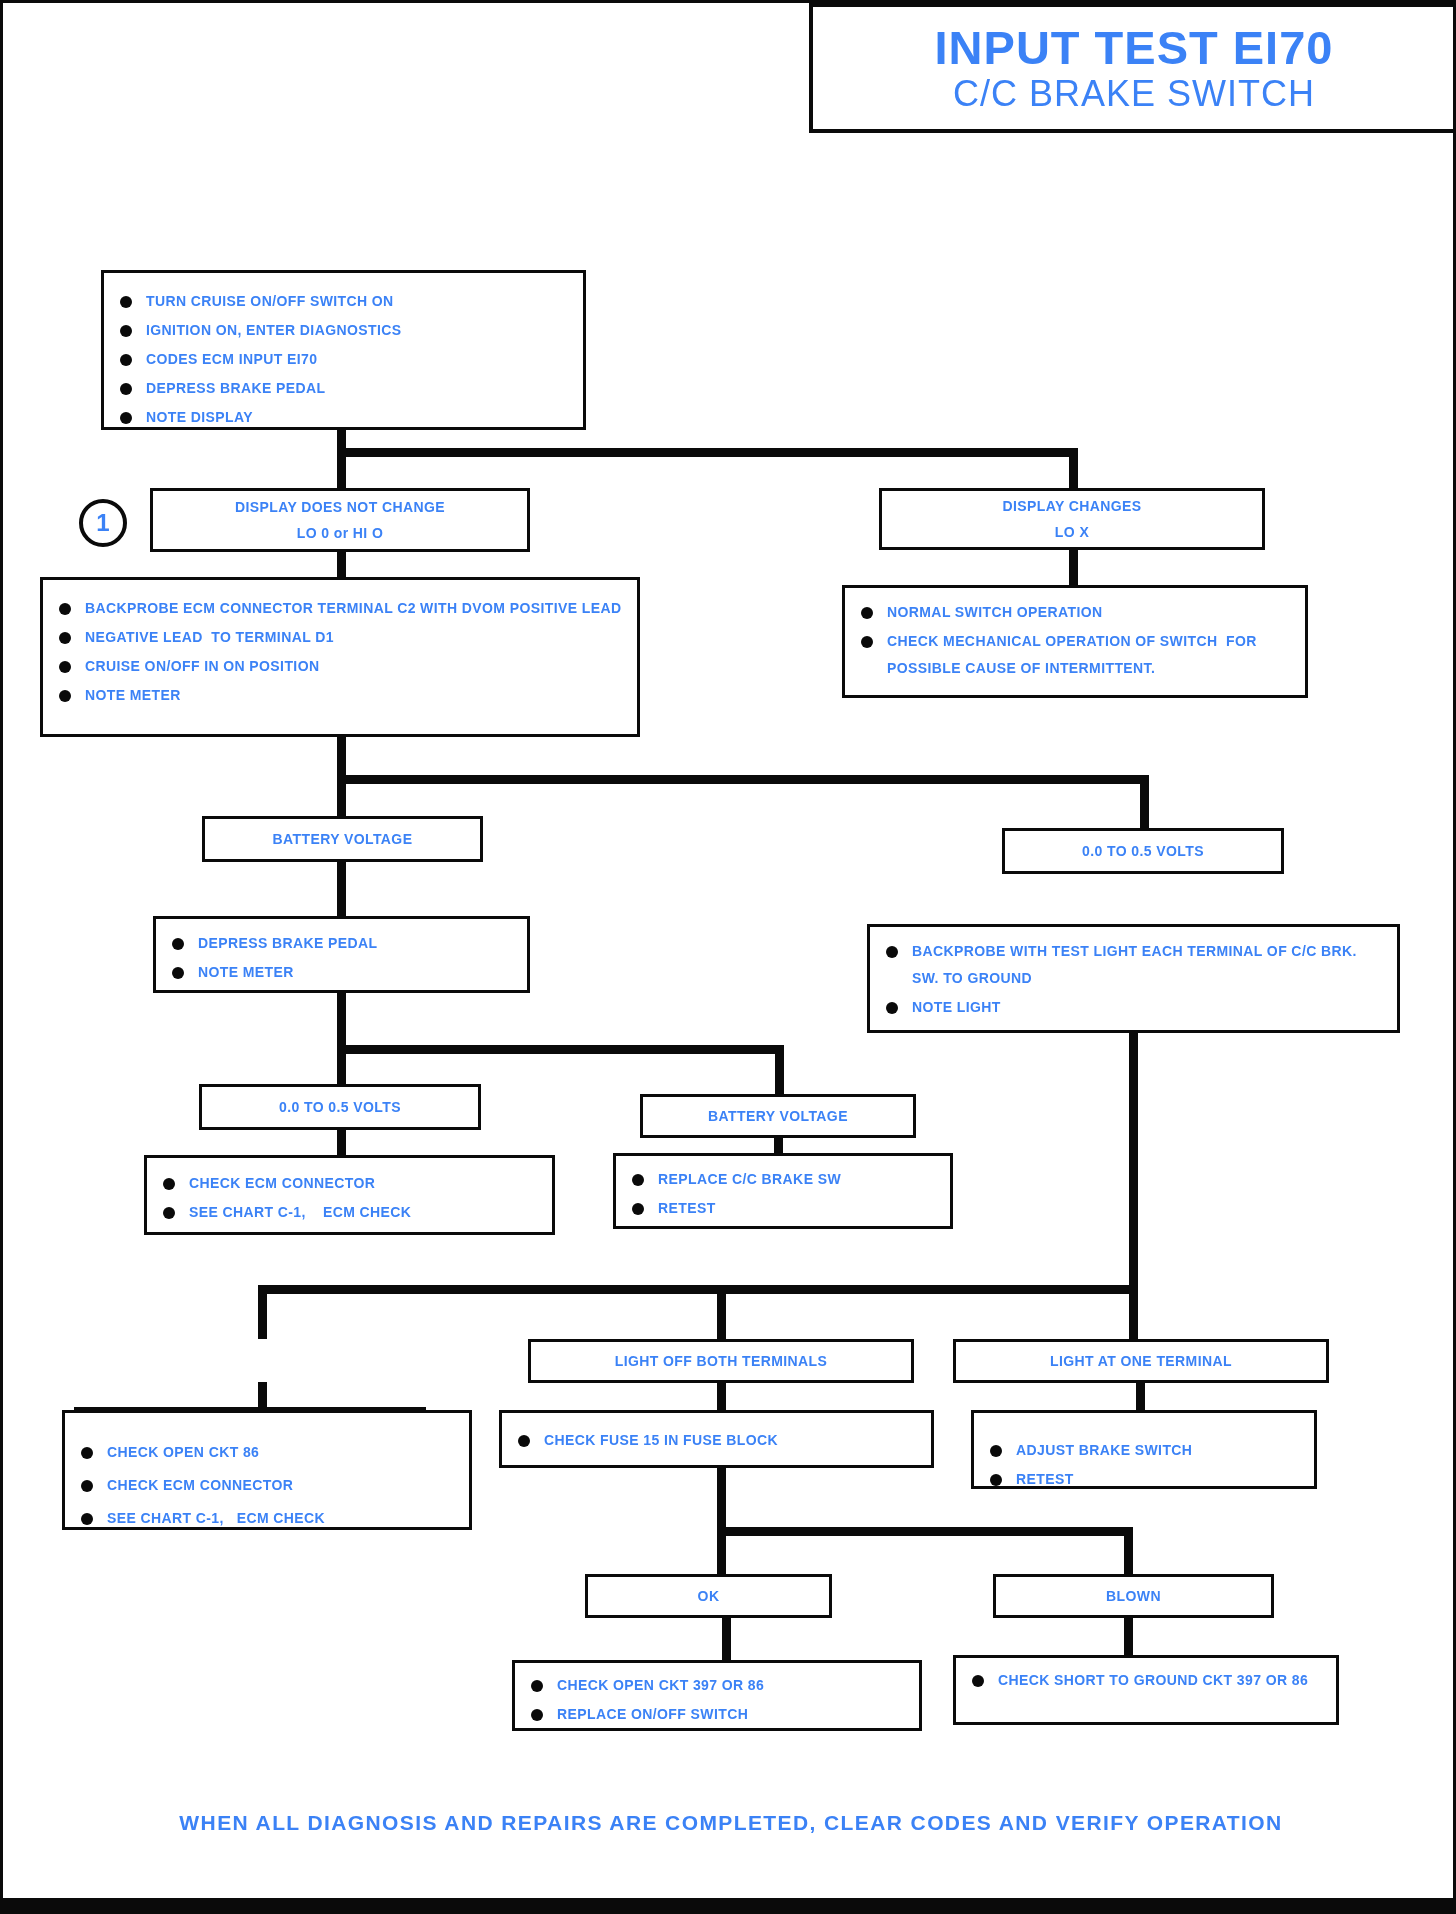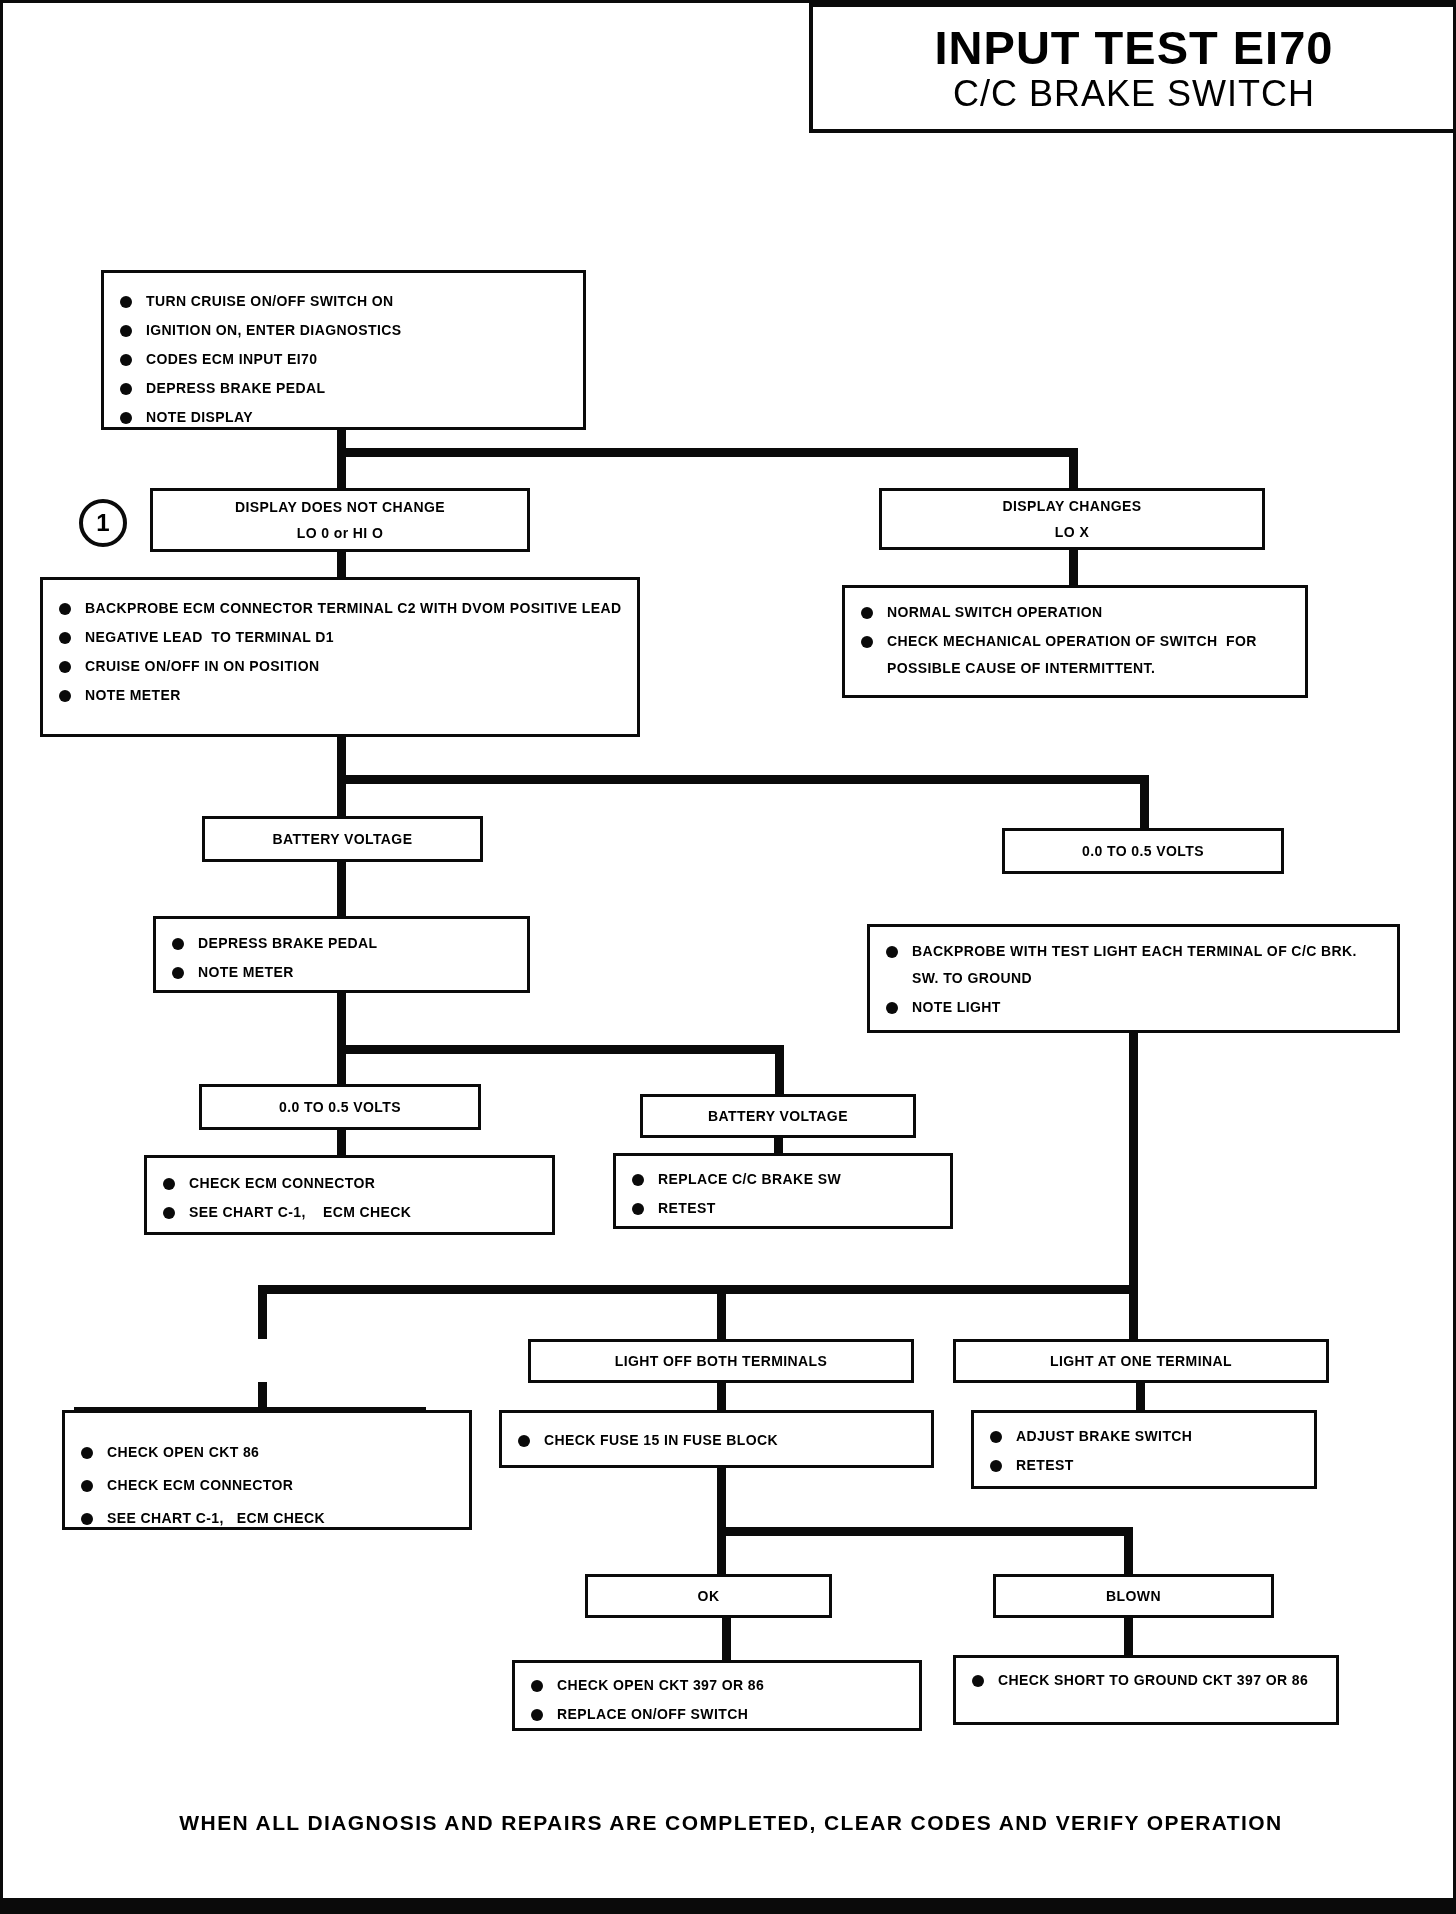--- a/index.html
+++ b/index.html
@@ -4,21 +4,21 @@
 <style>
   html,body{margin:0;padding:0;background:#e8e8e8;}
   .page{
     position:relative;
     width:1456px;height:1914px;
     background:#ffffff;
     border:3px solid #0a0a0a;
     box-sizing:border-box;
     overflow:hidden;
     font-family:"Liberation Sans", sans-serif;
-    color:#000000;
+    color:#3b82f6;
   }
   .box{
     position:absolute;
     background:#ffffff;
     border:3px solid #0a0a0a;
     box-sizing:border-box;
     font-weight:700;
     font-size:14px;
     letter-spacing:0.4px;
     line-height:27px;
@@ -265,21 +265,21 @@
   <div class="box" style="left:496px;top:1407px;width:435px;height:58px">
     <div class="bullets" style="padding-top:12px">
       <div class="li">
           <span class="dot"></span>
           <span class="li-text">CHECK FUSE 15 IN FUSE BLOCK</span>
         </div>
     </div>
   </div>
 
   <div class="box" style="left:968px;top:1407px;width:346px;height:79px">
-    <div class="bullets" style="padding-top:8px">
+    <div class="bullets" style="padding-top:22px">
       <div class="li">
           <span class="dot"></span>
           <span class="li-text">ADJUST BRAKE SWITCH</span>
         </div>
       <div class="li">
           <span class="dot"></span>
           <span class="li-text">RETEST</span>
         </div>
     </div>
   </div>

